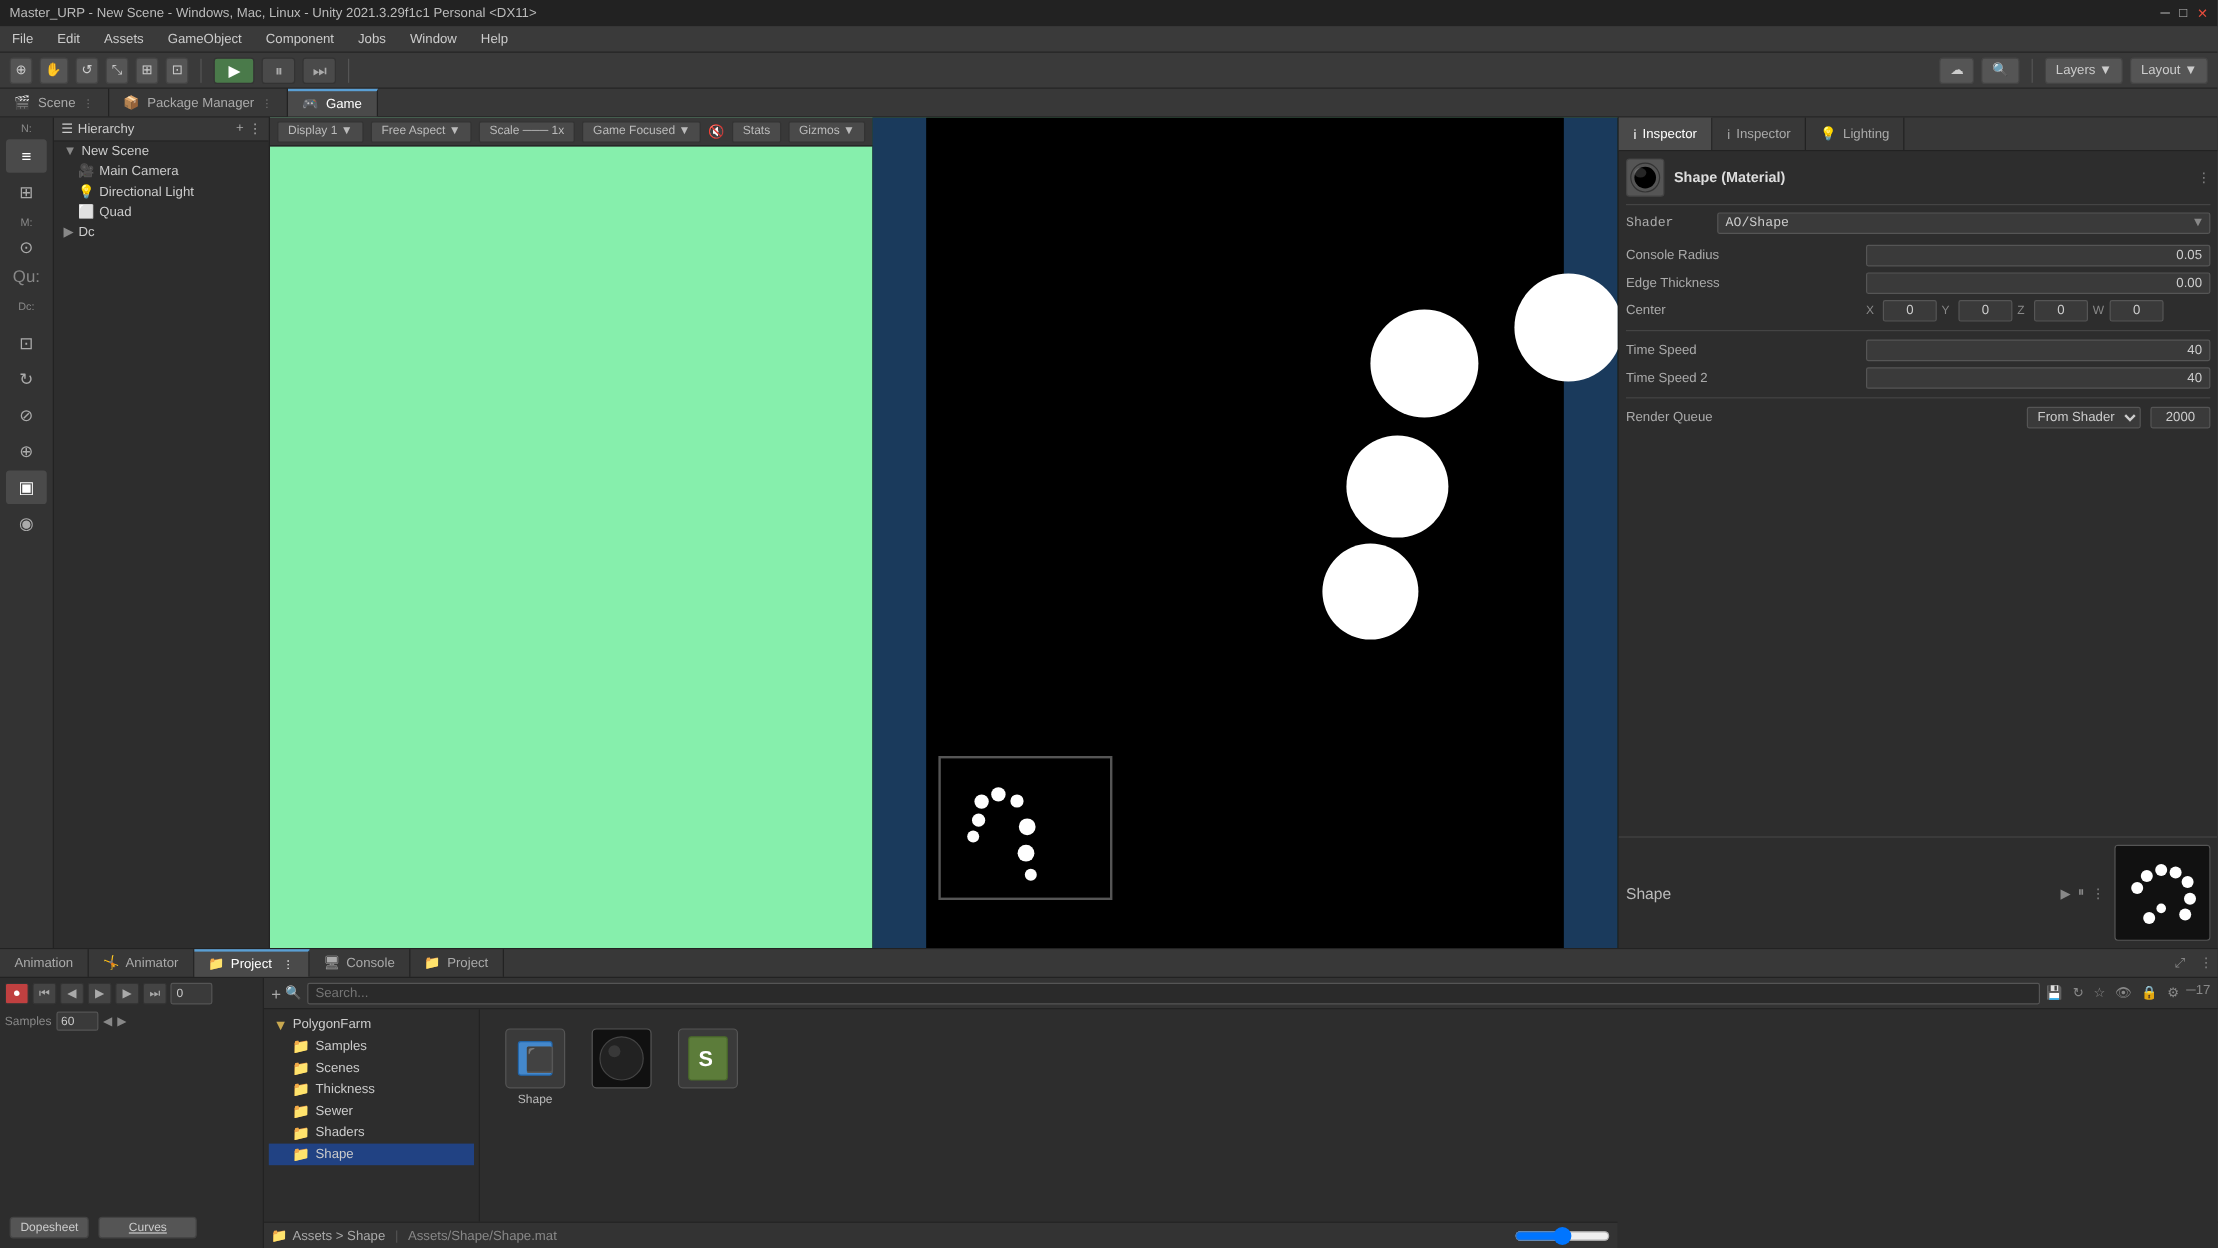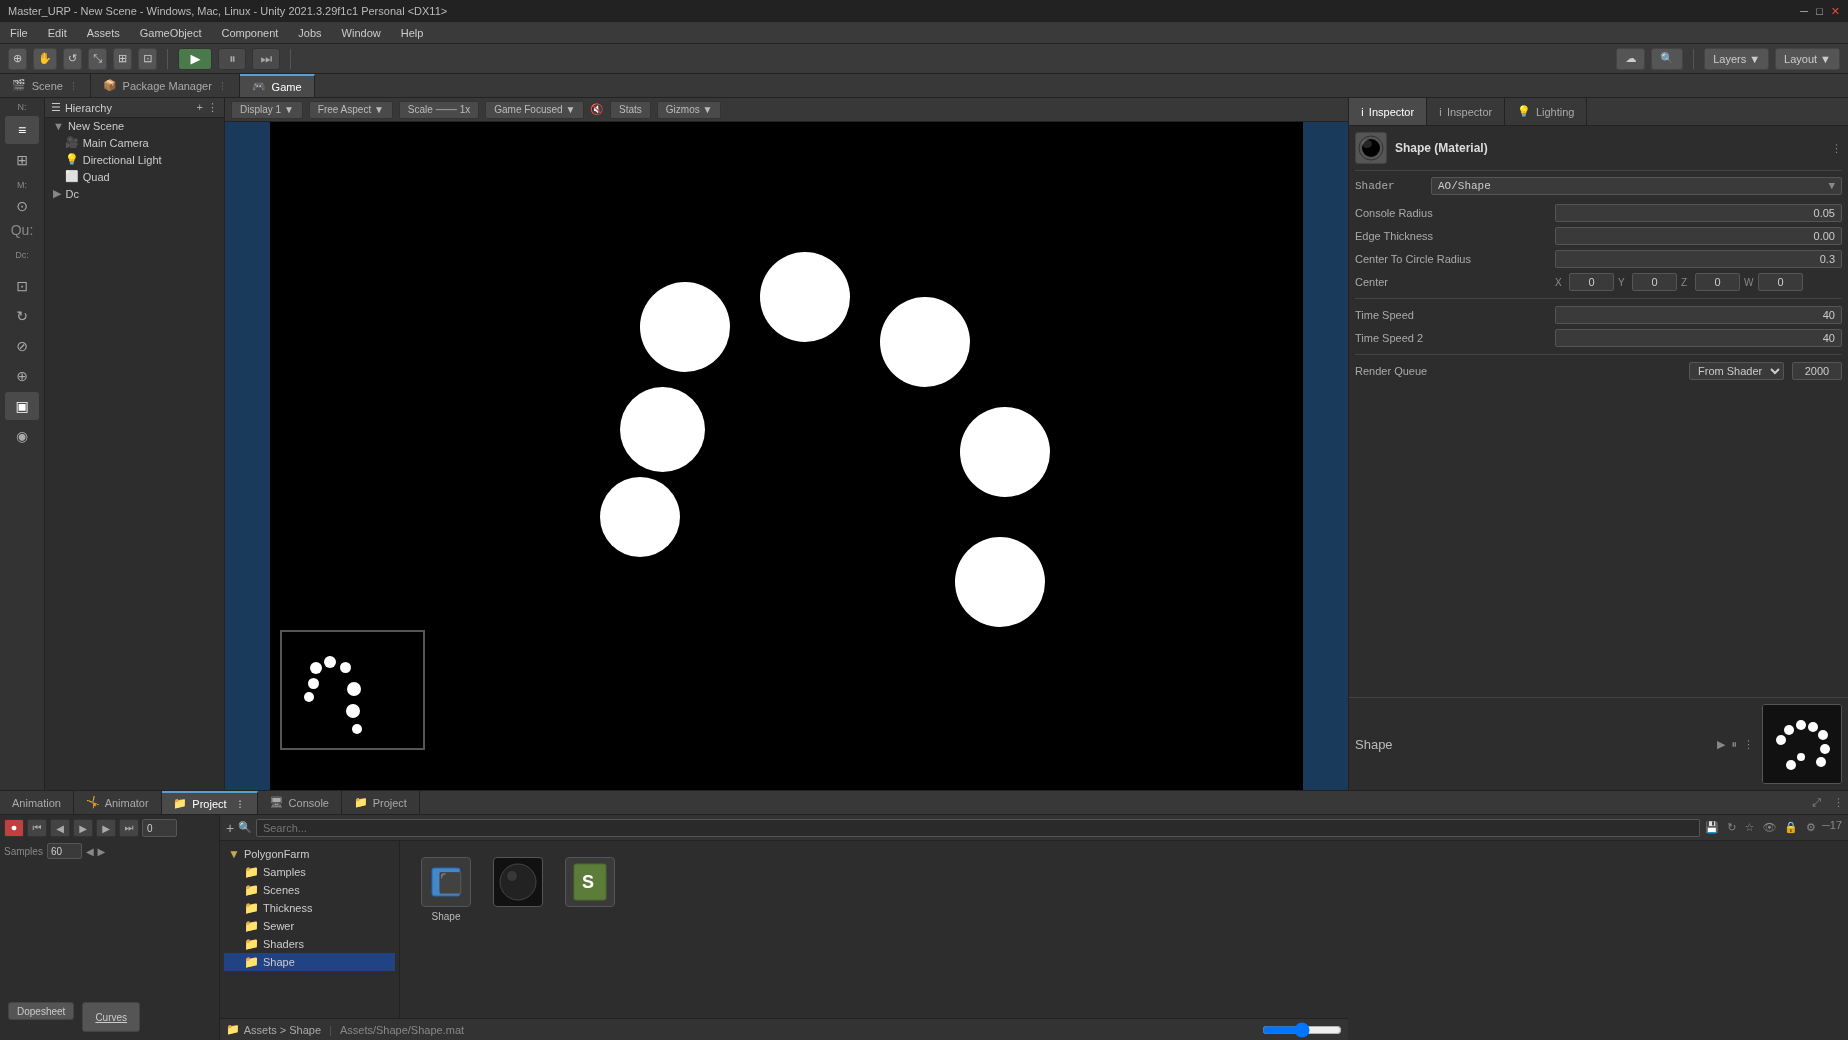--- a/index.html
+++ b/index.html
@@ -159,22 +159,22 @@
       align-items: center;
       gap: 4px;
       color: #ccc;
     }
     .indent-1 { padding-left: 20px; }
 
     
     #game-view {
       flex: 1;
       display: flex;
-      flex-direction: column;
-      background: #bef264;
+      flex-direction: row;
+      background: #86efac;
     }
     #game-toolbar {
       background: #383838;
       height: 24px;
       display: flex;
       align-items: center;
       padding: 0 6px;
       gap: 6px;
       border-bottom: 1px solid #222;
     }
@@ -854,26 +854,20 @@
         <div class="prop-value">
           <span>0.05</span>
         </div>
       </div>
       <div class="prop-row">
         <span class="prop-label">Edge Thickness</span>
         <div class="prop-value">
           <span>0.00</span>
         </div>
       </div>
-      <div class="prop-row">
-        <span class="prop-label">Center To Circle Radius</span>
-        <div class="prop-value">
-          <span>0.3</span>
-        </div>
-      </div>
 
       <div class="prop-row">
         <span class="prop-label">Center</span>
         <div class="prop-value-multi">
           <div class="prop-field">
             <span class="prop-field-label">X</span>
             <div class="prop-field-value">0</div>
           </div>
           <div class="prop-field">
             <span class="prop-field-label">Y</span>
@@ -1003,21 +997,21 @@
         <div style="background:#3a3a3a;border:1px solid #555;color:#ccc;padding:1px 4px;font-size:10px;border-radius:2px;width:35px;height:18px;display:flex;align-items:center;">0</div>
       </div>
       <div class="samples-row">
         <span>Samples</span>
         <input class="samples-input" type="number" value="60" style="">
         <span style="cursor:pointer;color:#888;">◀</span>
         <span style="cursor:pointer;color:#888;">▶</span>
       </div>
       <div style="margin-top:auto;position:absolute;bottom:8px;left:8px;display:flex;gap:8px;">
         <button class="toolbar-btn" style="height:18px;padding:0 8px;font-size:10px;">Dopesheet</button>
-        <button class="toolbar-btn" style="height:30px;padding:0 12px;font-size:10px;text-decoration:underline;">Curves</button>
+        <button class="toolbar-btn" style="height:18px;padding:0 24px;font-size:10px;text-decoration:underline;">Curves</button>
       </div>
     </div>
 
     <div id="project-panel">
 
       <div id="project-toolbar">
         <span style="cursor:pointer;color:#aaa;font-size:14px;">+</span>
         <span style="color:#888;">🔍</span>
         <input type="text" class="search-bar" placeholder="Search..." style="">
         <div style="margin-left:auto;display:flex;gap:4px;">

